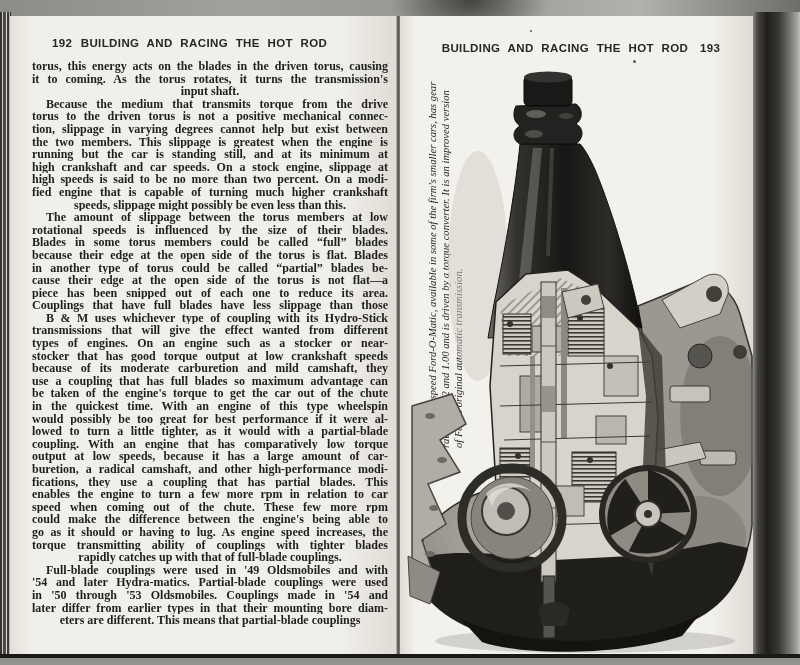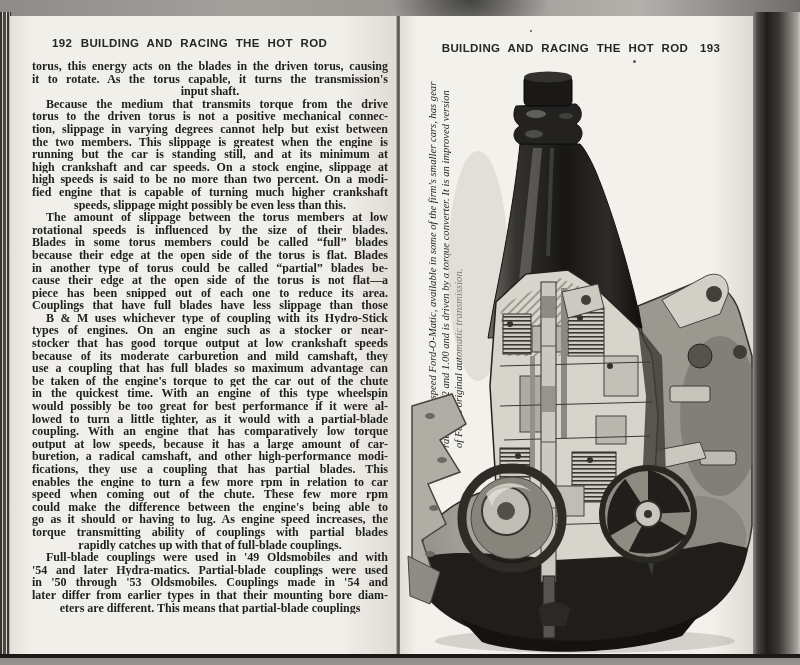--- a/index.html
+++ b/index.html
@@ -66,57 +66,58 @@
   <div class="smudge-top"></div>
   <div class="strip-left"></div>
 
   <div class="page page-left">
     <div class="header">
       <span class="pageno">192</span>
       <span class="running">BUILDING AND RACING THE HOT ROD</span>
     </div>
     <div class="body-text">
         <div class="text-line">torus, this energy acts on the blades in the driven torus, causing</div>
-        <div class="text-line">it to rotate. As the torus capable, it turns the transmission's</div>
+        <div class="text-line">it to coming. As the torus rotates, it turns the transmission's</div>
         <div class="text-line last">input shaft.</div>
         <div class="text-line indent">Because the medium that transmits torque from the drive</div>
         <div class="text-line">torus to the driven torus is not a positive mechanical connec-</div>
         <div class="text-line">tion, slippage in varying degrees cannot help but exist between</div>
         <div class="text-line">the two members. This slippage is greatest when the engine is</div>
         <div class="text-line">running but the car is standing still, and at its minimum at</div>
         <div class="text-line">high crankshaft and car speeds. On a stock engine, slippage at</div>
         <div class="text-line">high speeds is said to be no more than two percent. On a modi-</div>
         <div class="text-line">fied engine that is capable of turning much higher crankshaft</div>
         <div class="text-line last">speeds, slippage might possibly be even less than this.</div>
         <div class="text-line indent">The amount of slippage between the torus members at low</div>
         <div class="text-line">rotational speeds is influenced by the size of their blades.</div>
         <div class="text-line">Blades in some torus members could be called “full” blades</div>
         <div class="text-line">because their edge at the open side of the torus is flat. Blades</div>
         <div class="text-line">in another type of torus could be called “partial” blades be-</div>
         <div class="text-line">cause their edge at the open side of the torus is not flat—a</div>
         <div class="text-line">piece has been snipped out of each one to reduce its area.</div>
         <div class="text-line">Couplings that have full blades have less slippage than those</div>
         <div class="text-line indent">B &amp; M uses whichever type of coupling with its Hydro-Stick</div>
+        <div class="text-line">transmissions that will give the effect wanted from different</div>
         <div class="text-line">types of engines. On an engine such as a stocker or near-</div>
         <div class="text-line">stocker that has good torque output at low crankshaft speeds</div>
         <div class="text-line">because of its moderate carburetion and mild camshaft, they</div>
         <div class="text-line">use a coupling that has full blades so maximum advantage can</div>
         <div class="text-line">be taken of the engine's torque to get the car out of the chute</div>
         <div class="text-line">in the quickest time. With an engine of this type wheelspin</div>
         <div class="text-line">would possibly be too great for best performance if it were al-</div>
         <div class="text-line">lowed to turn a little tighter, as it would with a partial-blade</div>
         <div class="text-line">coupling. With an engine that has comparatively low torque</div>
         <div class="text-line">output at low speeds, because it has a large amount of car-</div>
         <div class="text-line">buretion, a radical camshaft, and other high-performance modi-</div>
         <div class="text-line">fications, they use a coupling that has partial blades. This</div>
         <div class="text-line">enables the engine to turn a few more rpm in relation to car</div>
         <div class="text-line">speed when coming out of the chute. These few more rpm</div>
         <div class="text-line">could make the difference between the engine's being able to</div>
         <div class="text-line">go as it should or having to lug. As engine speed increases, the</div>
-        <div class="text-line">torque transmitting ability of couplings with partial blades</div>
+        <div class="text-line">torque transmitting ability of couplings with tighter blades</div>
         <div class="text-line last">rapidly catches up with that of full-blade couplings.</div>
         <div class="text-line indent">Full-blade couplings were used in '49 Oldsmobiles and with</div>
         <div class="text-line">'54 and later Hydra-matics. Partial-blade couplings were used</div>
         <div class="text-line">in '50 through '53 Oldsmobiles. Couplings made in '54 and</div>
         <div class="text-line">later differ from earlier types in that their mounting bore diam-</div>
         <div class="text-line last">eters are different. This means that partial-blade couplings</div>
       </div>
   </div>
 
   <div class="gutter"></div>

